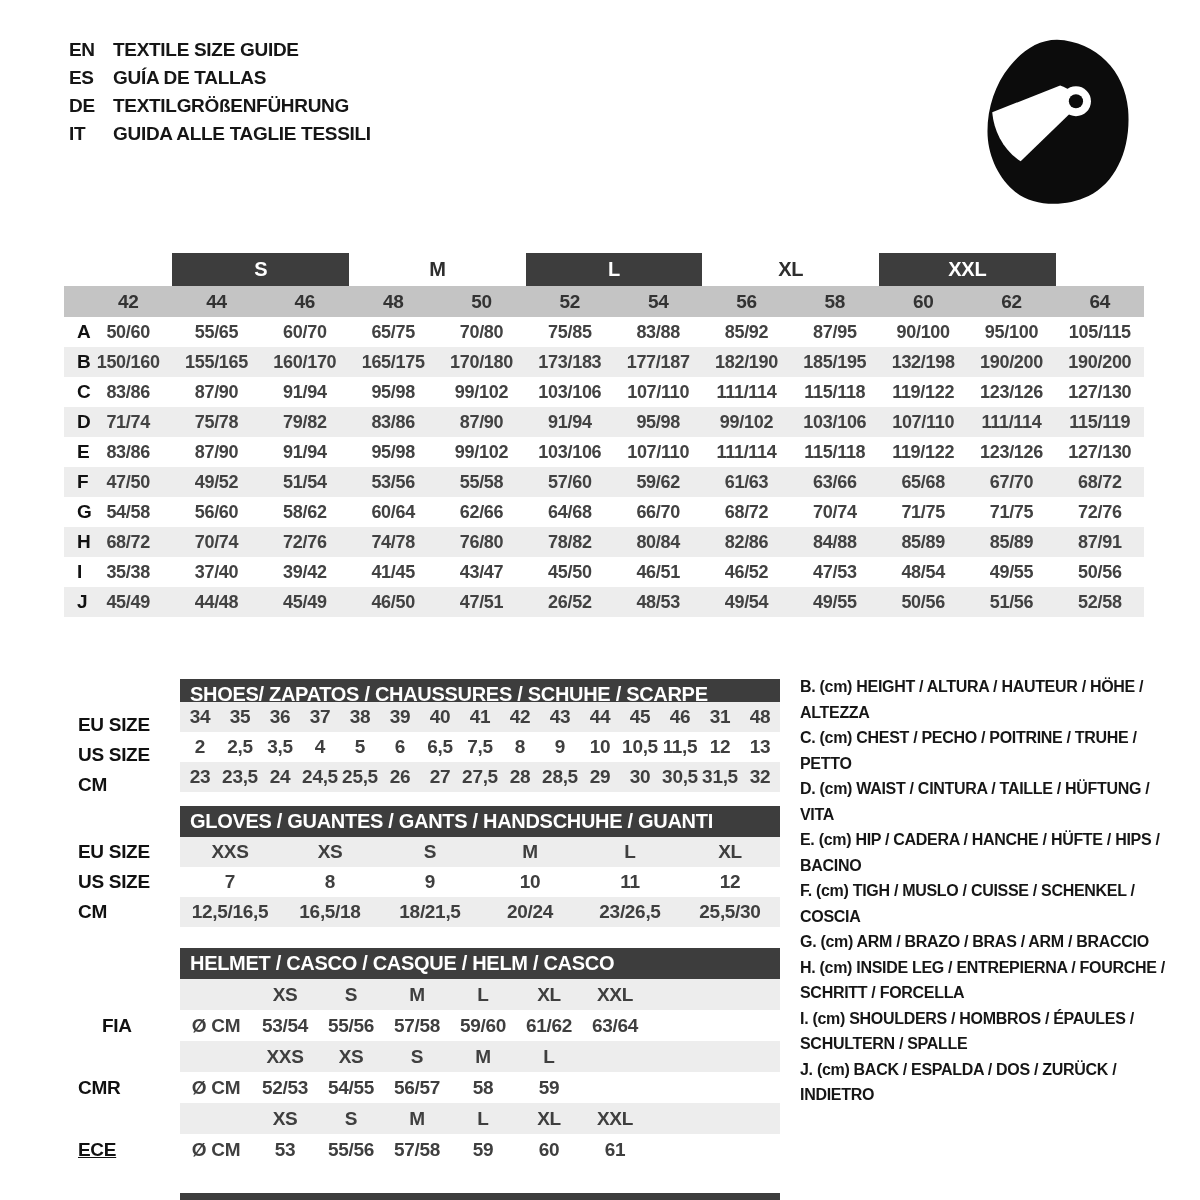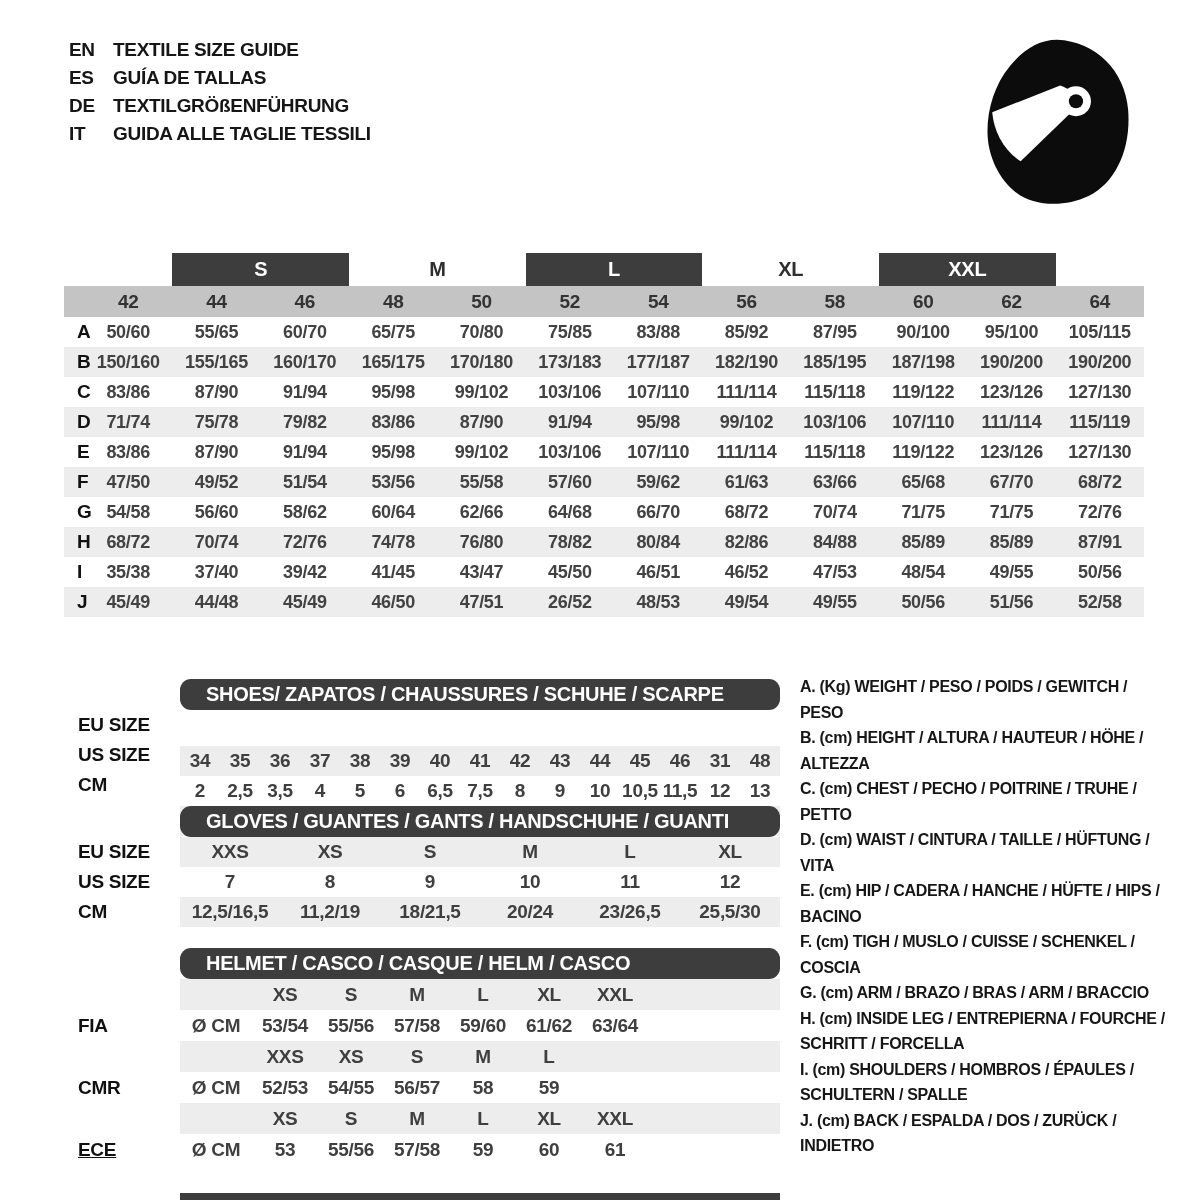--- a/index.html
+++ b/index.html
@@ -27,21 +27,21 @@
   .num-grid{display:grid;grid-template-columns:repeat(12,1fr);margin-left:20px;height:31px;}
   .ncell{font-size:19px;line-height:31px;text-align:center;color:#333333;}
   .trow{height:30px;position:relative;}
   .trow.alt{background:#ededed;}
   .row-letter{position:absolute;left:13px;top:0;font-size:19px;line-height:30px;color:#111111;}
   .row-vals{display:grid;grid-template-columns:repeat(12,1fr);margin-left:20px;height:30px;}
   .vcell{font-size:18px;line-height:30px;text-align:center;color:#424242;white-space:nowrap;}
 
   
   .bar{left:180px;width:600px;height:31px;background:#3d3d3d;color:#ffffff;
-       font-size:20px;line-height:31px;padding-left:26px;box-sizing:border-box;white-space:nowrap;border-radius:11px;}
+       font-size:20px;line-height:31px;padding-left:10px;box-sizing:border-box;white-space:nowrap;}
   .sec-body{left:180px;width:600px;}
   .sec-row{height:30px;}
   .sec-row.gray{background:#ededed;}
   .sec-grid{display:grid;height:100%;align-items:center;text-align:center;}
   .cols15{grid-template-columns:repeat(15,1fr);}
   .cols6{grid-template-columns:repeat(6,1fr);}
   .helmet-grid{grid-template-columns:72px repeat(6,66px);}
   .scell{font-size:19px;color:#3f3f3f;white-space:nowrap;}
   .side-labels{left:78px;width:100px;}
   .side-labels div{font-size:19px;color:#111111;white-space:nowrap;}
@@ -130,21 +130,21 @@
         <div class="row-vals">
           <div class="vcell">150/160</div>
           <div class="vcell">155/165</div>
           <div class="vcell">160/170</div>
           <div class="vcell">165/175</div>
           <div class="vcell">170/180</div>
           <div class="vcell">173/183</div>
           <div class="vcell">177/187</div>
           <div class="vcell">182/190</div>
           <div class="vcell">185/195</div>
-          <div class="vcell">187/198</div>
+          <div class="vcell">132/198</div>
           <div class="vcell">190/200</div>
           <div class="vcell">190/200</div>
         </div>
       </div>
       <div class="trow">
         <div class="row-letter">C</div>
         <div class="row-vals">
           <div class="vcell">83/86</div>
           <div class="vcell">87/90</div>
           <div class="vcell">91/94</div>
@@ -280,21 +280,21 @@
       </div>
     </div>
 </div>
 
 <div class="abs bar" style="top:679px">SHOES/ ZAPATOS / CHAUSSURES / SCHUHE / SCARPE</div>
 <div class="abs side-labels" style="top:710px" id="shoesLabels">
     <div style="line-height: 30px; height: 30px;">EU SIZE</div>
     <div style="line-height: 30px; height: 30px;">US SIZE</div>
     <div style="line-height: 30px; height: 30px;">CM</div>
   </div>
-<div class="abs sec-body" style="top:746px" id="shoesBody">
+<div class="abs sec-body" style="top:702px" id="shoesBody">
     <div class="sec-row gray">
       <div class="sec-grid cols15">
         <div class="scell">34</div>
         <div class="scell">35</div>
         <div class="scell">36</div>
         <div class="scell">37</div>
         <div class="scell">38</div>
         <div class="scell">39</div>
         <div class="scell">40</div>
         <div class="scell">41</div>
@@ -370,33 +370,33 @@
         <div class="scell">8</div>
         <div class="scell">9</div>
         <div class="scell">10</div>
         <div class="scell">11</div>
         <div class="scell">12</div>
       </div>
     </div>
     <div class="sec-row gray">
       <div class="sec-grid cols6">
         <div class="scell">12,5/16,5</div>
-        <div class="scell">11,2/19</div>
+        <div class="scell">16,5/18</div>
         <div class="scell">18/21,5</div>
         <div class="scell">20/24</div>
         <div class="scell">23/26,5</div>
         <div class="scell">25,5/30</div>
       </div>
     </div>
   </div>
 
 <div class="abs bar" style="top:948px">HELMET / CASCO / CASQUE / HELM / CASCO</div>
 <div class="abs side-labels" style="top:979px" id="helmetLabels">
     <div style="height: 31px;"></div>
-    <div style="line-height: 31px; height: 31px;">FIA</div>
+    <div style="line-height: 31px; height: 31px; margin-left: 24px;">FIA</div>
     <div style="height: 31px;"></div>
     <div style="line-height: 31px; height: 31px;">CMR</div>
     <div style="height: 31px;"></div>
     <div style="line-height: 31px; height: 31px; text-decoration: underline;">ECE</div>
   </div>
 <div class="abs sec-body" style="top:979px" id="helmetBody">
     <div class="sec-row gray hrow">
       <div class="sec-grid helmet-grid">
         <div class="scell"></div>
         <div class="scell">XS</div>
@@ -458,21 +458,20 @@
         <div class="scell">55/56</div>
         <div class="scell">57/58</div>
         <div class="scell">59</div>
         <div class="scell">60</div>
         <div class="scell">61</div>
       </div>
     </div>
   </div>
 
 <div class="abs legend" id="legendBox">
-    <div class="legend-item">A. (Kg) WEIGHT / PESO / POIDS / GEWITCH / PESO</div>
     <div class="legend-item">B. (cm) HEIGHT / ALTURA / HAUTEUR / HÖHE / ALTEZZA</div>
     <div class="legend-item">C. (cm) CHEST / PECHO / POITRINE / TRUHE / PETTO</div>
     <div class="legend-item">D. (cm) WAIST / CINTURA / TAILLE / HÜFTUNG / VITA</div>
     <div class="legend-item">E. (cm) HIP / CADERA / HANCHE / HÜFTE / HIPS /  BACINO</div>
     <div class="legend-item">F. (cm) TIGH / MUSLO / CUISSE / SCHENKEL / COSCIA</div>
     <div class="legend-item">G. (cm) ARM  / BRAZO / BRAS / ARM / BRACCIO</div>
     <div class="legend-item">H. (cm) INSIDE LEG / ENTREPIERNA / FOURCHE / SCHRITT / FORCELLA</div>
     <div class="legend-item">I.  (cm) SHOULDERS / HOMBROS / ÉPAULES / SCHULTERN / SPALLE</div>
     <div class="legend-item">J. (cm) BACK / ESPALDA / DOS / ZURÜCK / INDIETRO</div>
   </div>

